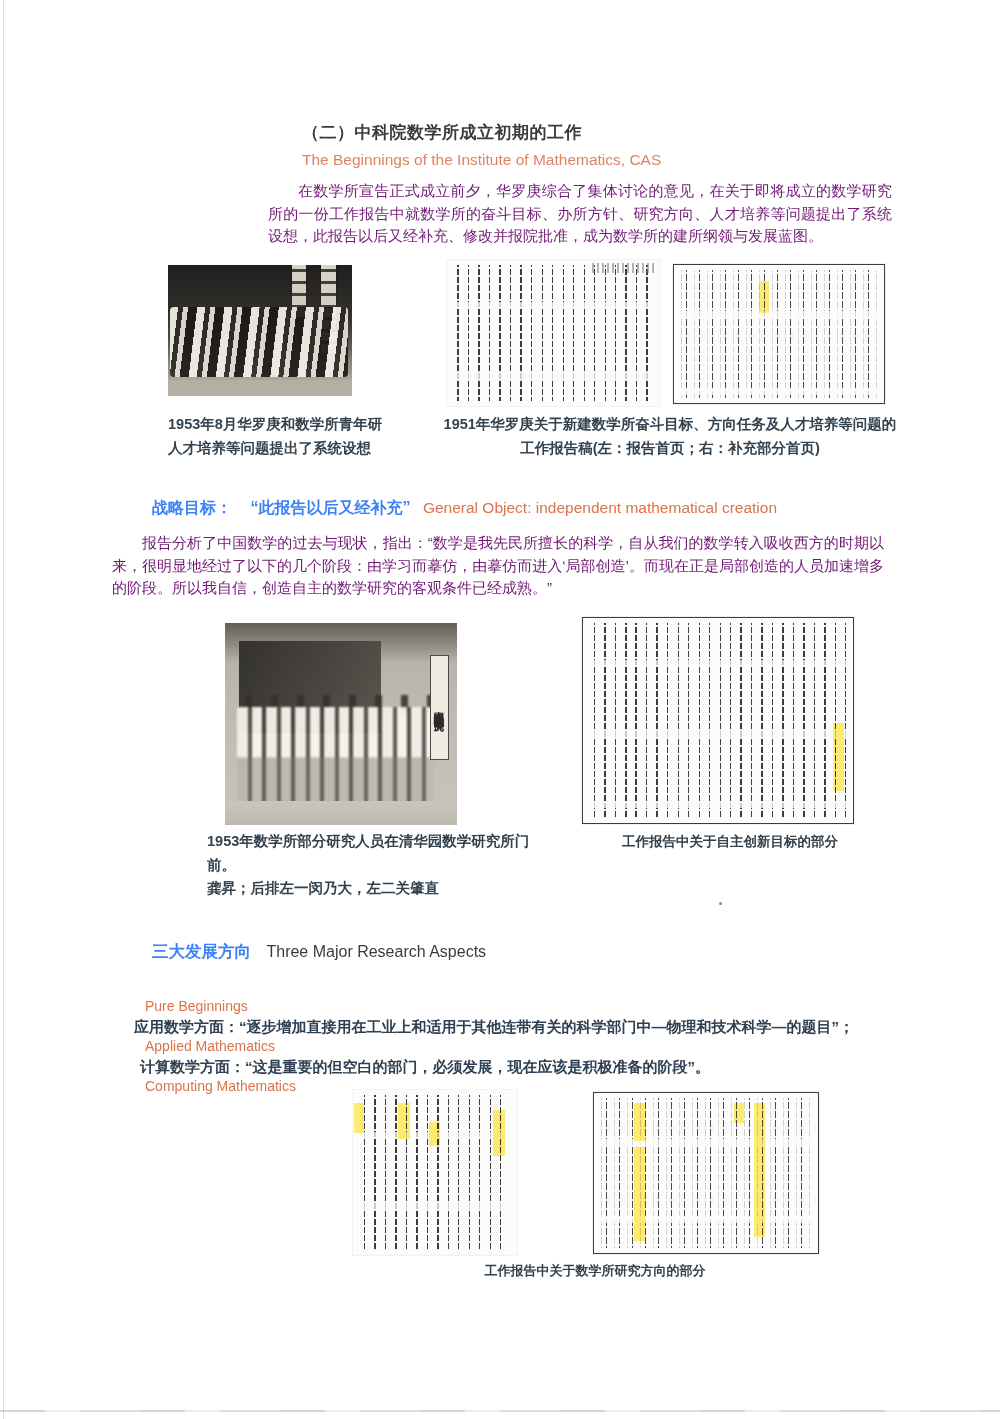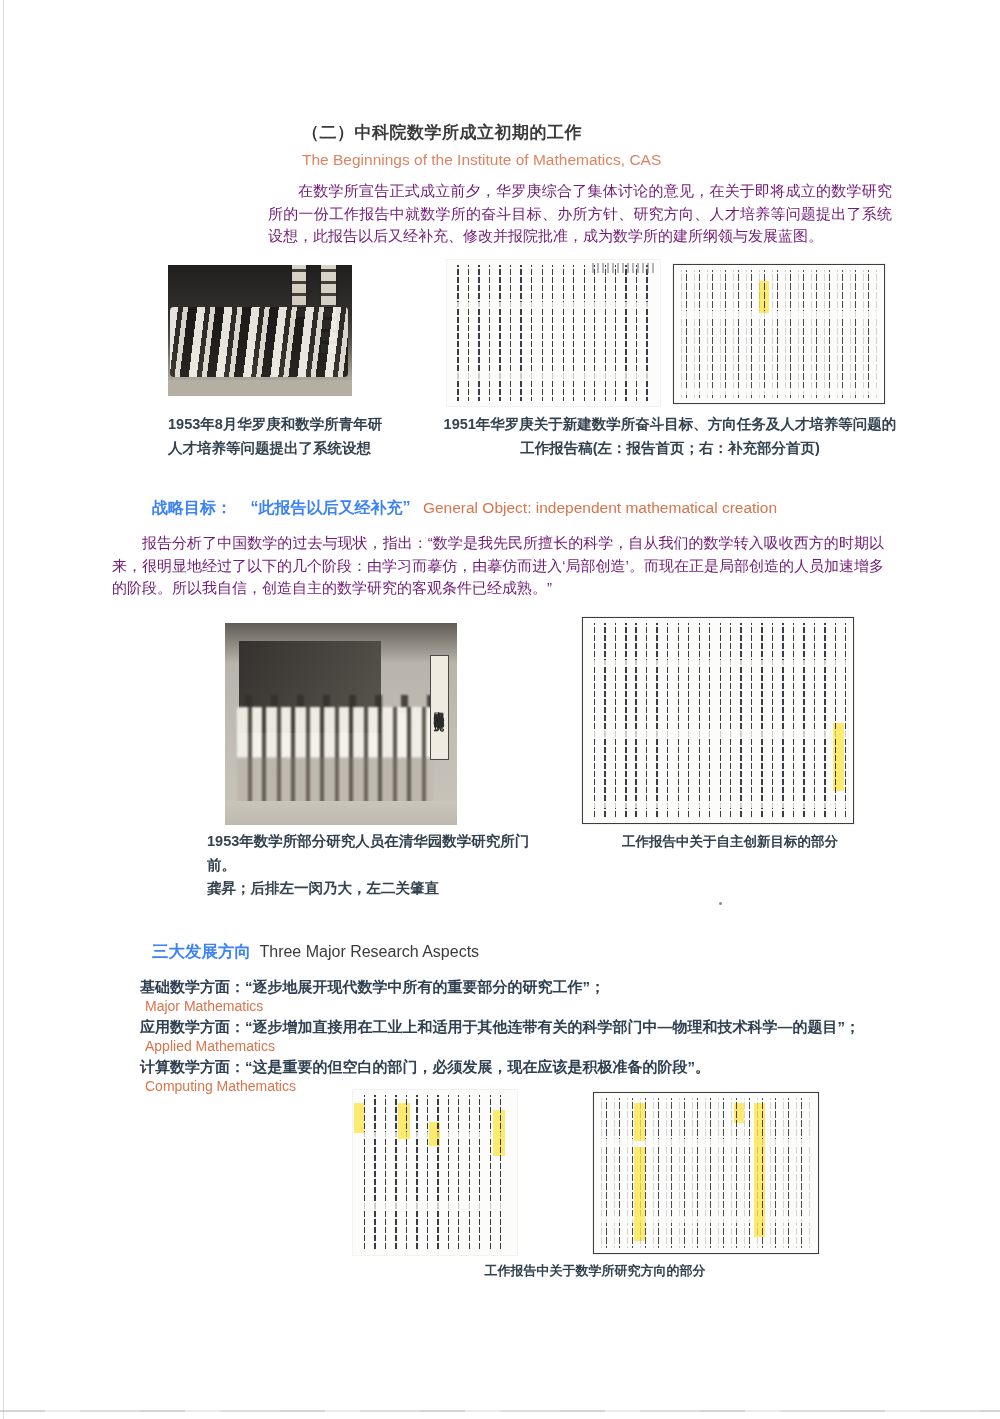--- a/index.html
+++ b/index.html
@@ -147,27 +147,26 @@
   </div>
 
   <div class="abs caption" style="left:207px;top:830px;width:330px;">
     <div>1953年数学所部分研究人员在清华园数学研究所门前。</div>
     <div>龚昇；后排左一闵乃大，左二关肇直</div>
   </div>
   <div class="abs caption-sm" style="left:600px;top:833px;width:260px;text-align:center;">工作报告中关于自主创新目标的部分</div>
 
   <div class="abs" style="left:152px;top:941px;white-space:nowrap;">
     <span class="h-accent" style="font-size:16.5px;">三大发展方向</span>
-    <span class="h-en-dark" style="margin-left:4px;text-align:center;">Three Major Research Aspects</span>
+    <span class="h-en-dark" style="margin-left:11px;text-align:center;">Three Major Research Aspects</span>
   </div>
 
-  <div class="abs aspect-zh" style="left:140px;top:978px;width:800px;">基础数学方面：“逐步地展开现代数学中所有的重要部分的研究工作”；</div>
-  <div class="abs aspect-en" style="left:145px;top:998px;">Major Mathematics</div>
+  <div class="abs aspect-en" style="left:145px;top:998px;">Pure Beginnings</div>
 
-  <div class="abs aspect-zh" style="left:140px;top:1018px;width:840px;">应用数学方面：“逐步增加直接用在工业上和适用于其他连带有关的科学部门中—物理和技术科学—的题目”；</div>
+  <div class="abs aspect-zh" style="left:134px;top:1018px;width:840px;">应用数学方面：“逐步增加直接用在工业上和适用于其他连带有关的科学部门中—物理和技术科学—的题目”；</div>
   <div class="abs aspect-en" style="left:145px;top:1038px;">Applied Mathematics</div>
 
   <div class="abs aspect-zh" style="left:140px;top:1058px;width:800px;">计算数学方面：“这是重要的但空白的部门，必须发展，现在应该是积极准备的阶段”。</div>
   <div class="abs aspect-en" style="left:145px;top:1078px;">Computing Mathematics</div>
 
   <div class="abs doc" style="left:353px;top:1090px;width:164px;height:165px;--ink:#3a3a42;">
     <div class="ink"></div>
     <div class="hl" style="left:1px;top:13px;width:10px;height:30px;"></div>
     <div class="hl" style="left:45px;top:13px;width:12px;height:36px;"></div>
     <div class="hl" style="left:76px;top:32px;width:11px;height:24px;"></div>

